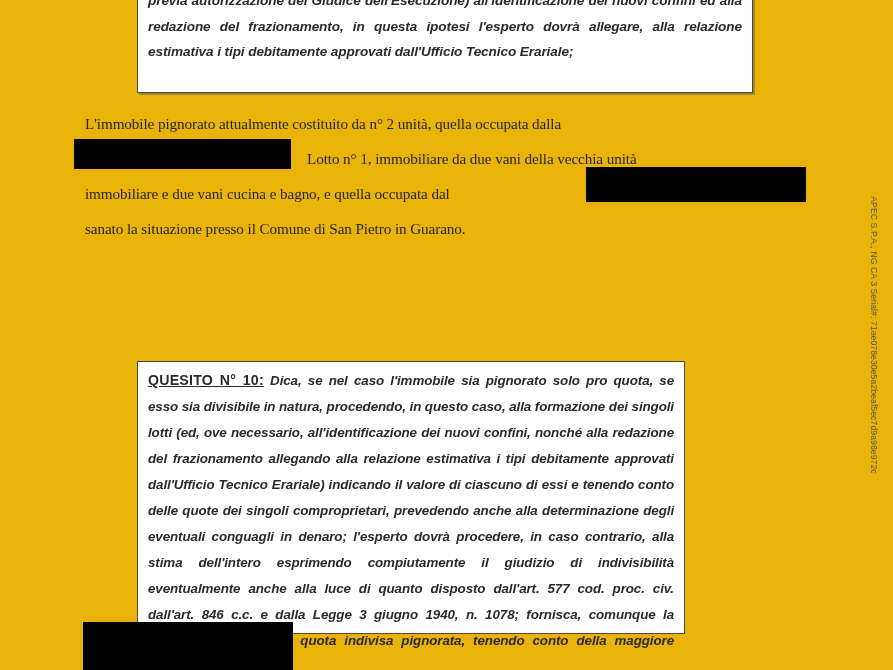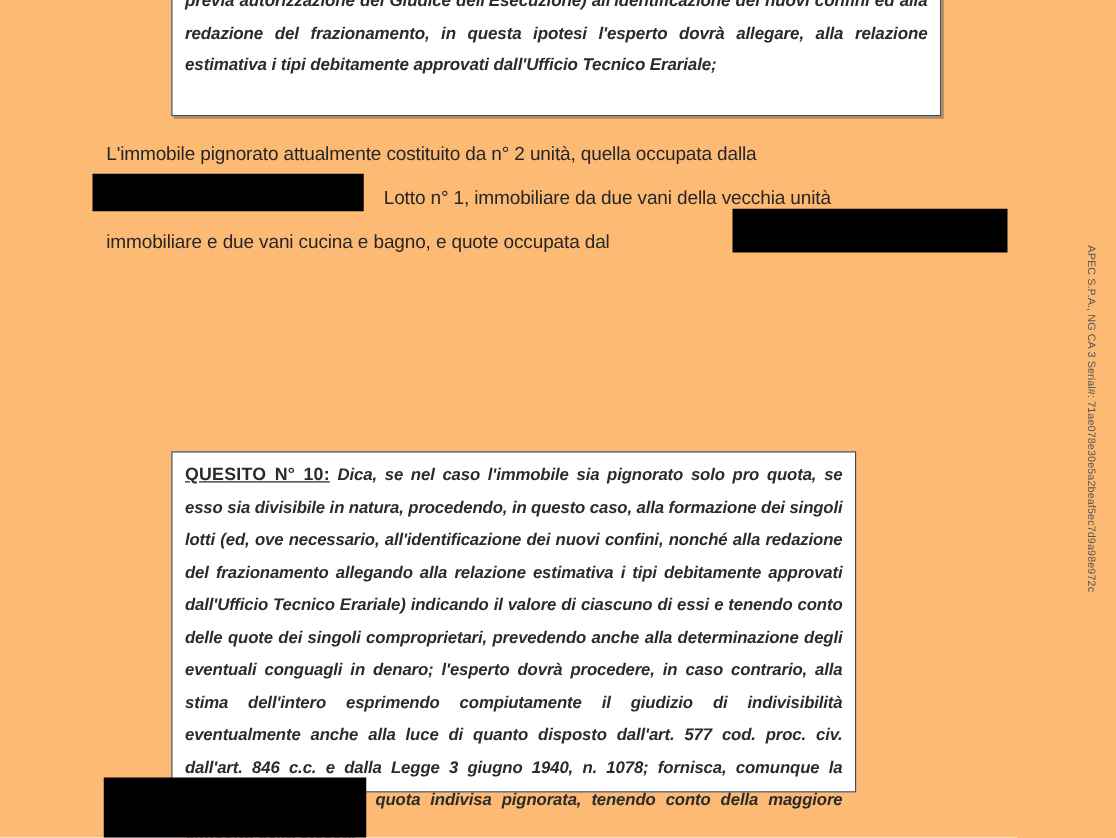--- a/index.html
+++ b/index.html
@@ -12,21 +12,21 @@
     height: 670px;
     position: relative;
     overflow: hidden;
     font-family: "Liberation Sans", sans-serif;
     color: #2a2a2a;
   }
 
   .page {
     position: absolute;
     inset: 0;
-    background: #fdba74;
+    background: #eab308;
   }
 
   
   .quote-box {
     position: absolute;
     box-sizing: border-box;
     border: 1.5px solid #4a4a4a;
     background: #ffffff;
     padding: 5px 10px 6px 10px;
   }
@@ -76,20 +76,21 @@
 
   
   .body-para {
     position: absolute;
     margin: 0;
     font-size: 15.2px;
     line-height: 35px;
     text-align: justify;
     color: #262626;
     letter-spacing: -0.1px;
+    font-family: Liberation Serif, serif;
   }
   #para-mid {
     left: 85px;
     top: 106px;
     width: 664px;
   }
   #para-bottom {
     left: 85px;
     top: 596px;
     width: 664px;
@@ -133,21 +134,22 @@
 
 <div class="page">
 
   <div class="quote-box shadowed" id="box-top">
     <p>previa autorizzazione del Giudice dell'Esecuzione) all'identificazione dei nuovi confini ed alla redazione del frazionamento, in questa ipotesi l'esperto dovrà allegare, alla relazione estimativa i tipi debitamente approvati dall'Ufficio Tecnico Erariale;</p>
   </div>
 
   <div class="body-para" id="para-mid">
     <div>L'immobile pignorato attualmente costituito da n° 2 unità, quella occupata dalla</div>
     <div style="padding-left:222px;">Lotto n° 1, immobiliare da due vani della vecchia unità</div>
-    <div>immobiliare e due vani cucina e bagno, e quote occupata dal</div>
+    <div>immobiliare e due vani cucina e bagno, e quella occupata dal</div>
+    <div class="tail">sanato la situazione presso il Comune di San Pietro in Guarano.</div>
   </div>
 
   <div class="redaction" id="redaction-1"></div>
   <div class="redaction" id="redaction-2"></div>
 
   <div class="quote-box" id="box-quesito">
     <p class="no-justify-last"><span class="quesito-label">QUESITO N° 10:</span><span> Dica, se nel caso l'immobile sia pignorato solo pro quota, se esso sia divisibile in natura, procedendo, in questo caso, alla formazione dei singoli lotti (ed, ove necessario, all'identificazione dei nuovi confini, nonché alla redazione del frazionamento allegando alla relazione estimativa i tipi debitamente approvati dall'Ufficio Tecnico Erariale) indicando il valore di ciascuno di essi e tenendo conto delle quote dei singoli comproprietari, prevedendo anche alla determinazione degli eventuali conguagli in denaro; l'esperto dovrà procedere, in caso contrario, alla stima dell'intero esprimendo compiutamente il giudizio di indivisibilità eventualmente anche alla luce di quanto disposto dall'art. 577 cod. proc. civ. dall'art. 846 c.c. e dalla Legge 3 giugno 1940, n. 1078; fornisca, comunque la valutazione della sola quota indivisa pignorata, tenendo conto della maggiore difficoltà della stessa;</span></p>
   </div>
 
 

